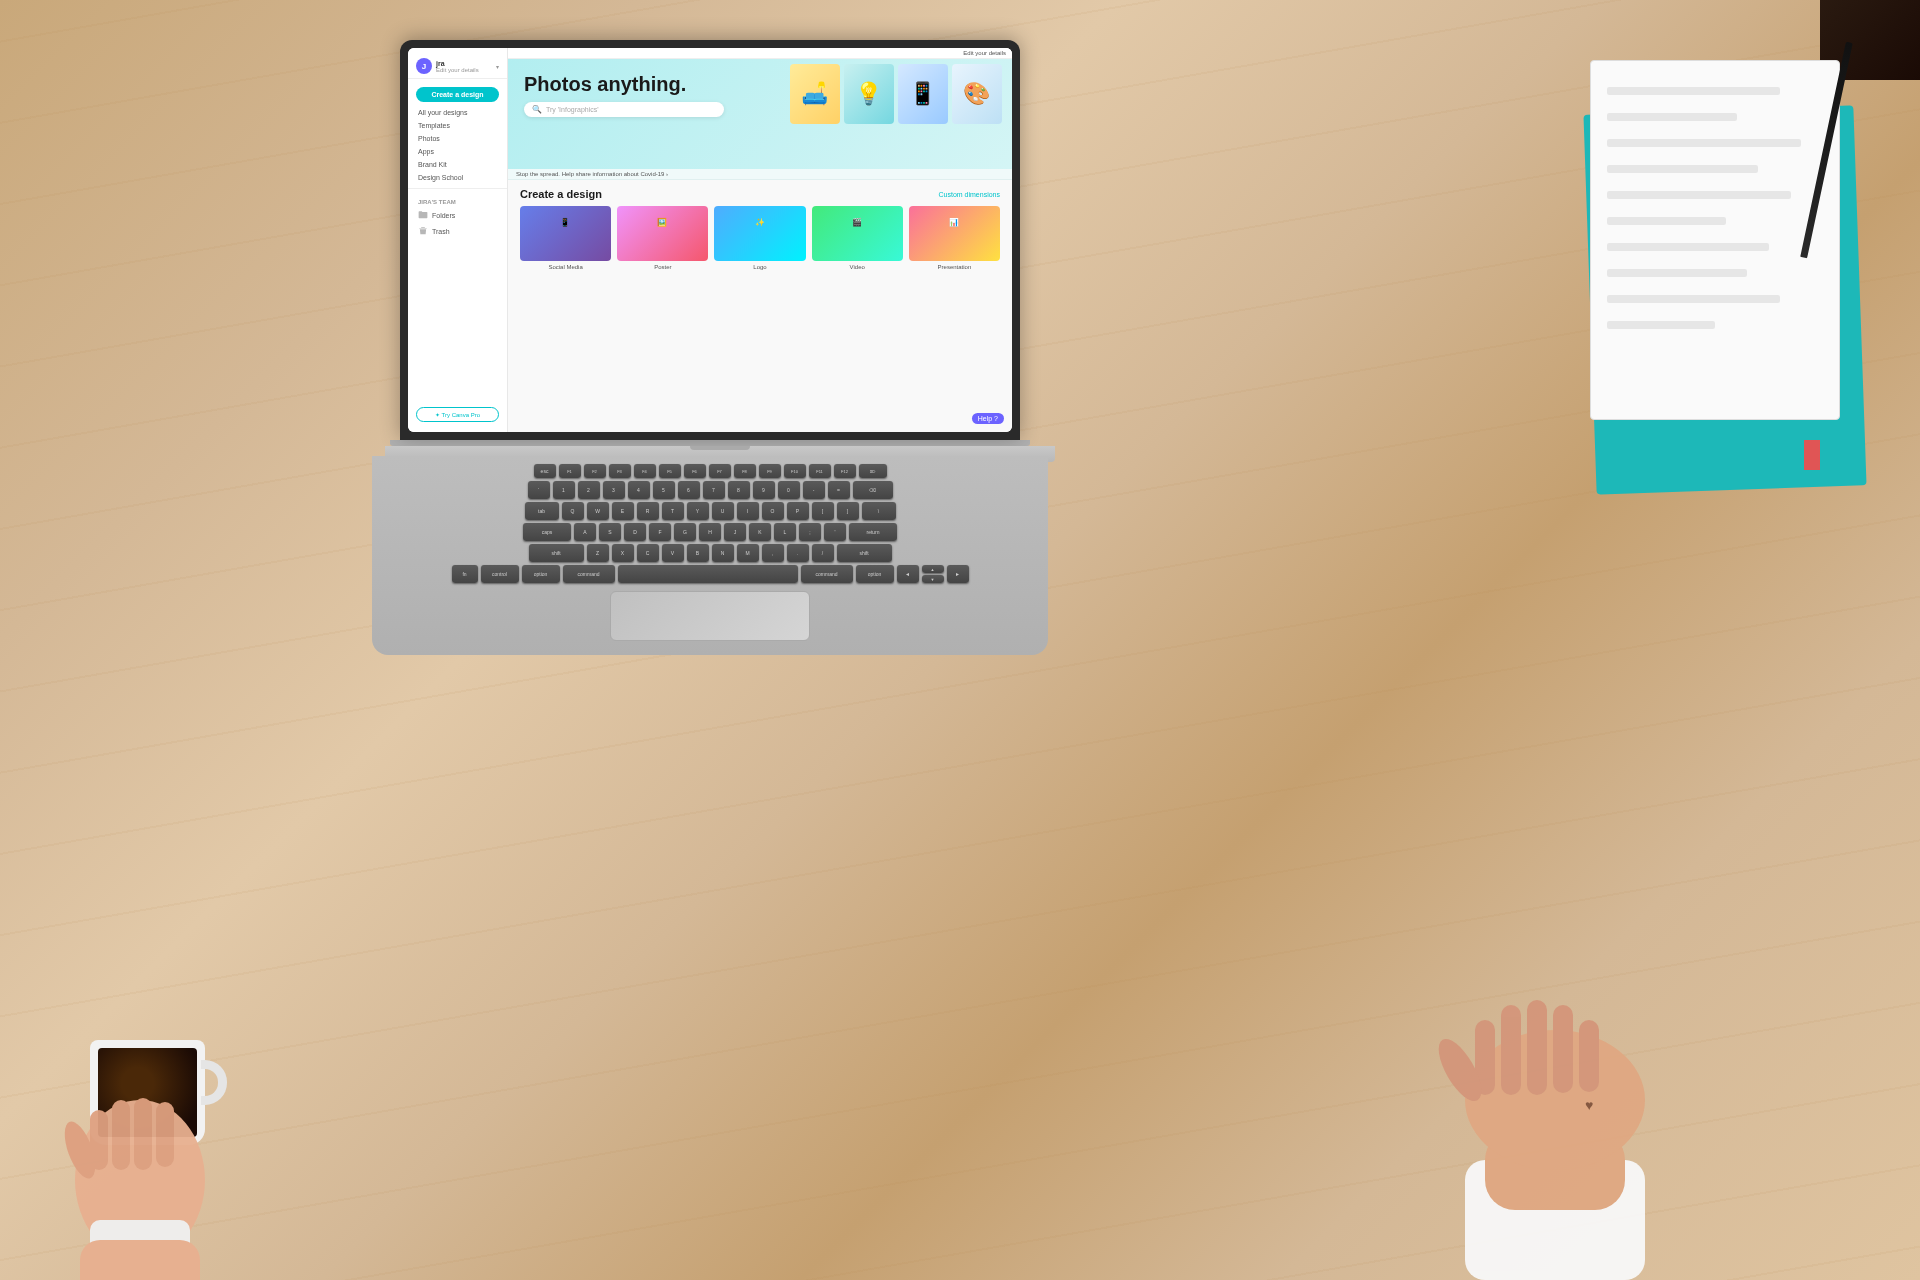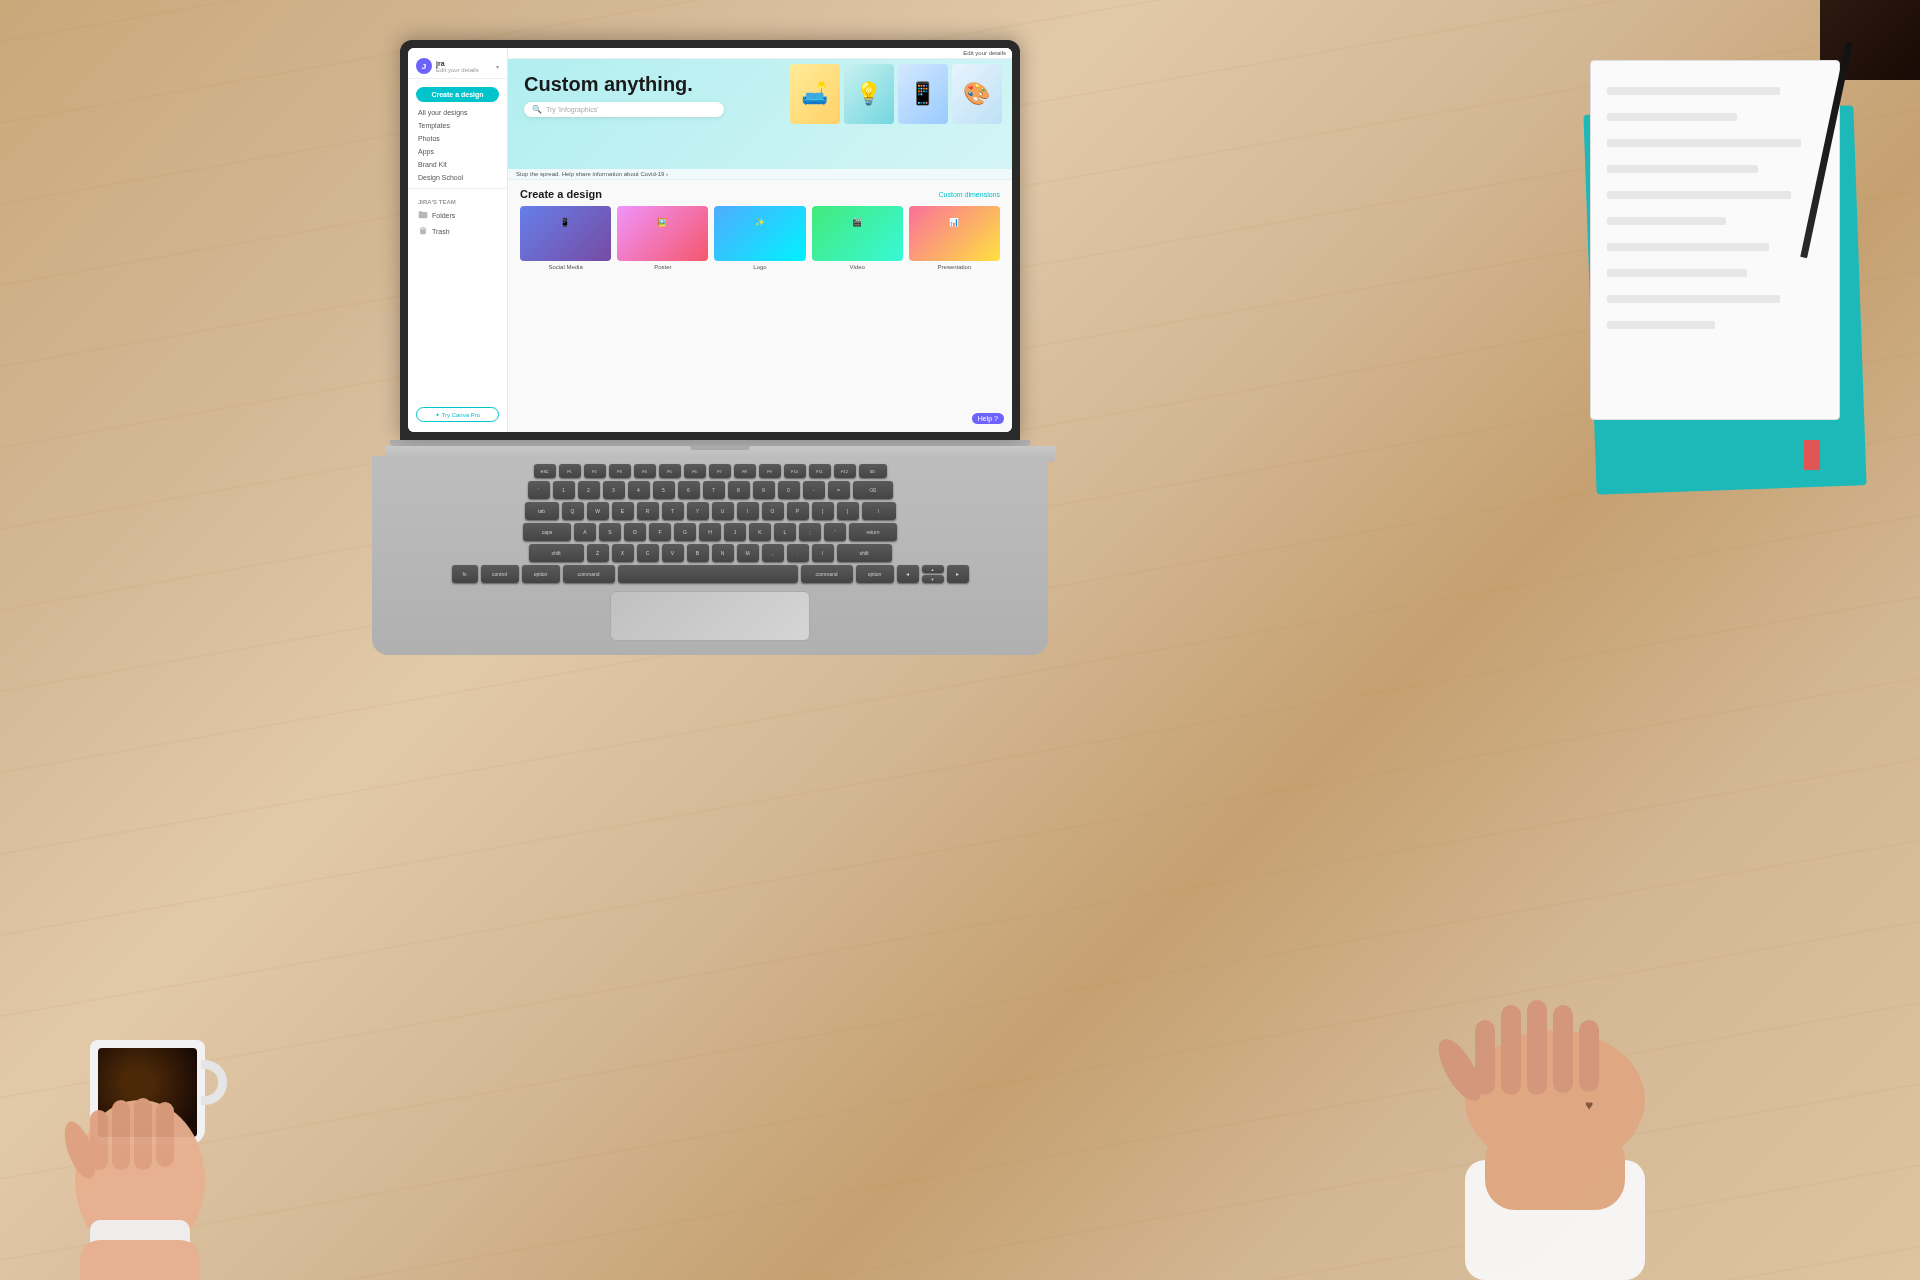--- a/index.html
+++ b/index.html
@@ -488,21 +488,21 @@
         <div class="try-pro-btn">✦ Try Canva Pro</div>
       </div>
 
       <div class="canva-main">
 
         <div class="canva-topbar">
           <span class="topbar-link">Edit your details</span>
         </div>
 
         <div class="canva-hero">
-          <div class="hero-title">Custom anything.</div>
+          <div class="hero-title">Photos anything.</div>
           <div class="hero-search">
             <span class="hero-search-icon">🔍</span>
             <span class="hero-search-text">Try 'Infographics'</span>
           </div>
 
           <div class="hero-illustrations">
             <div class="hero-illus hero-illus-1" style="display:flex;align-items:center;justify-content:center;font-size:22px;">🛋️</div>
             <div class="hero-illus hero-illus-2" style="display:flex;align-items:center;justify-content:center;font-size:22px;">💡</div>
             <div class="hero-illus hero-illus-3" style="display:flex;align-items:center;justify-content:center;font-size:22px;">📱</div>
             <div class="hero-illus" style="background:linear-gradient(135deg,#e8f4fd,#bde0f5);display:flex;align-items:center;justify-content:center;font-size:22px;">🎨</div>

